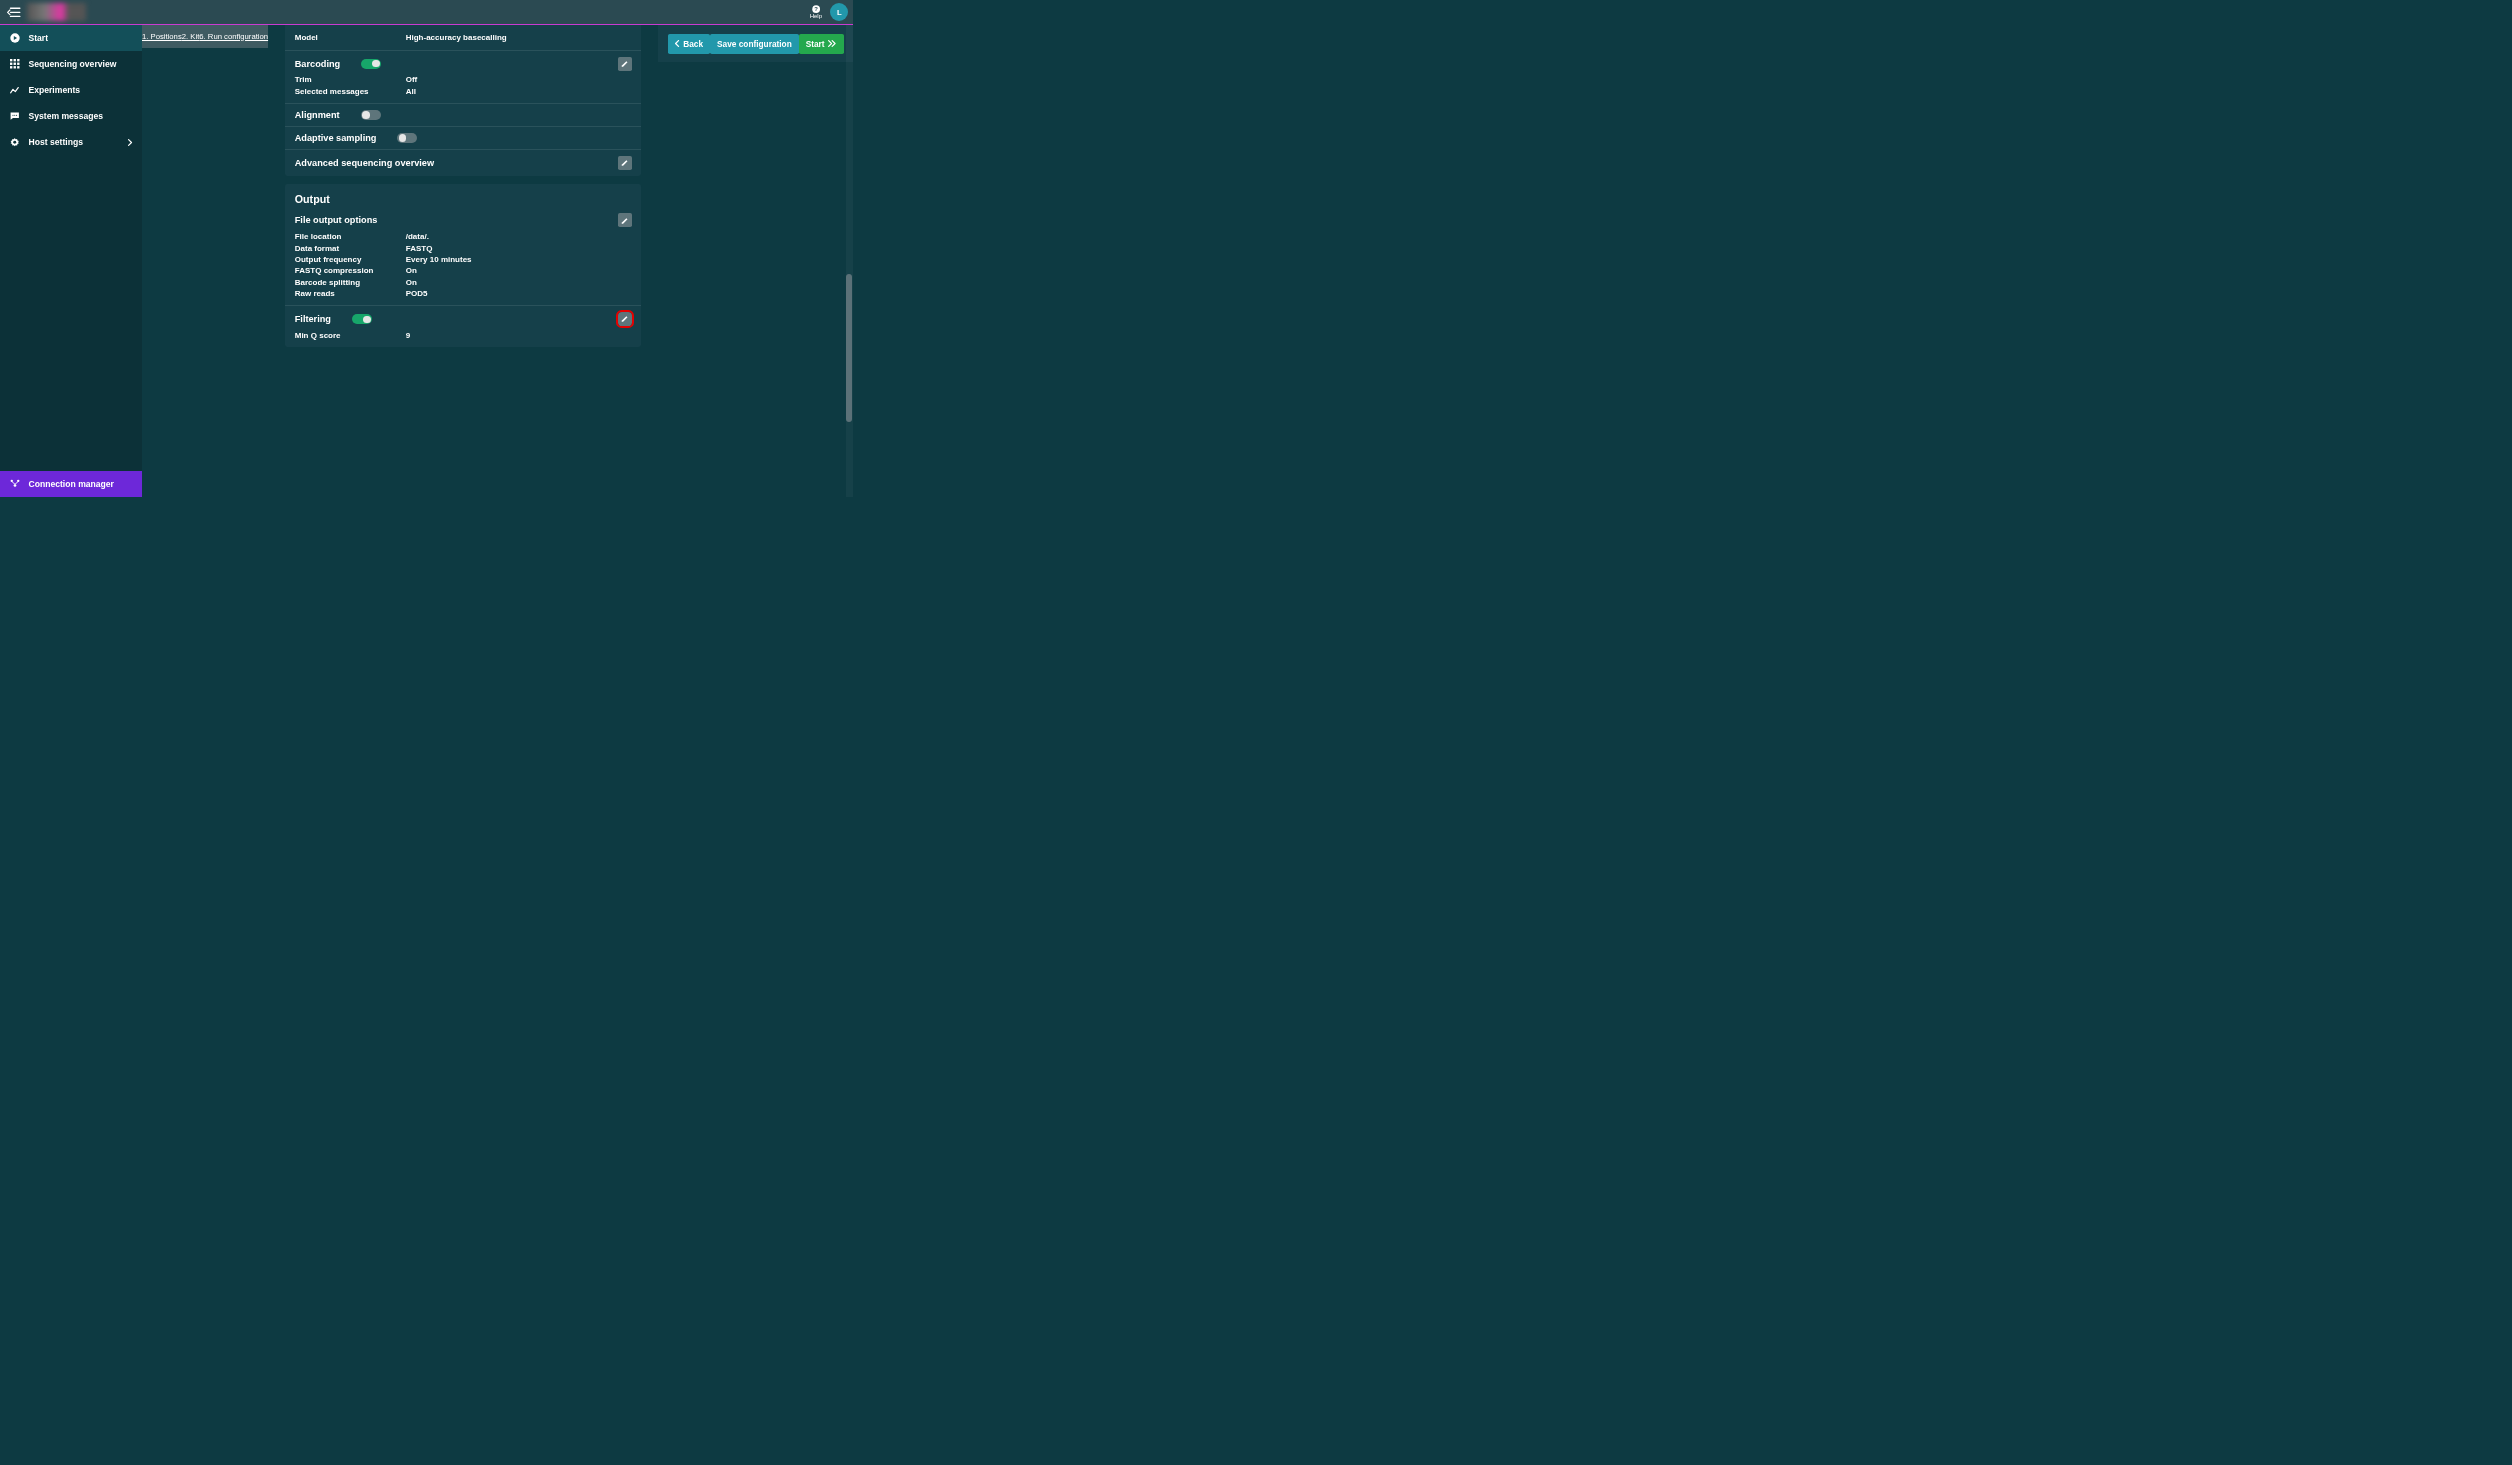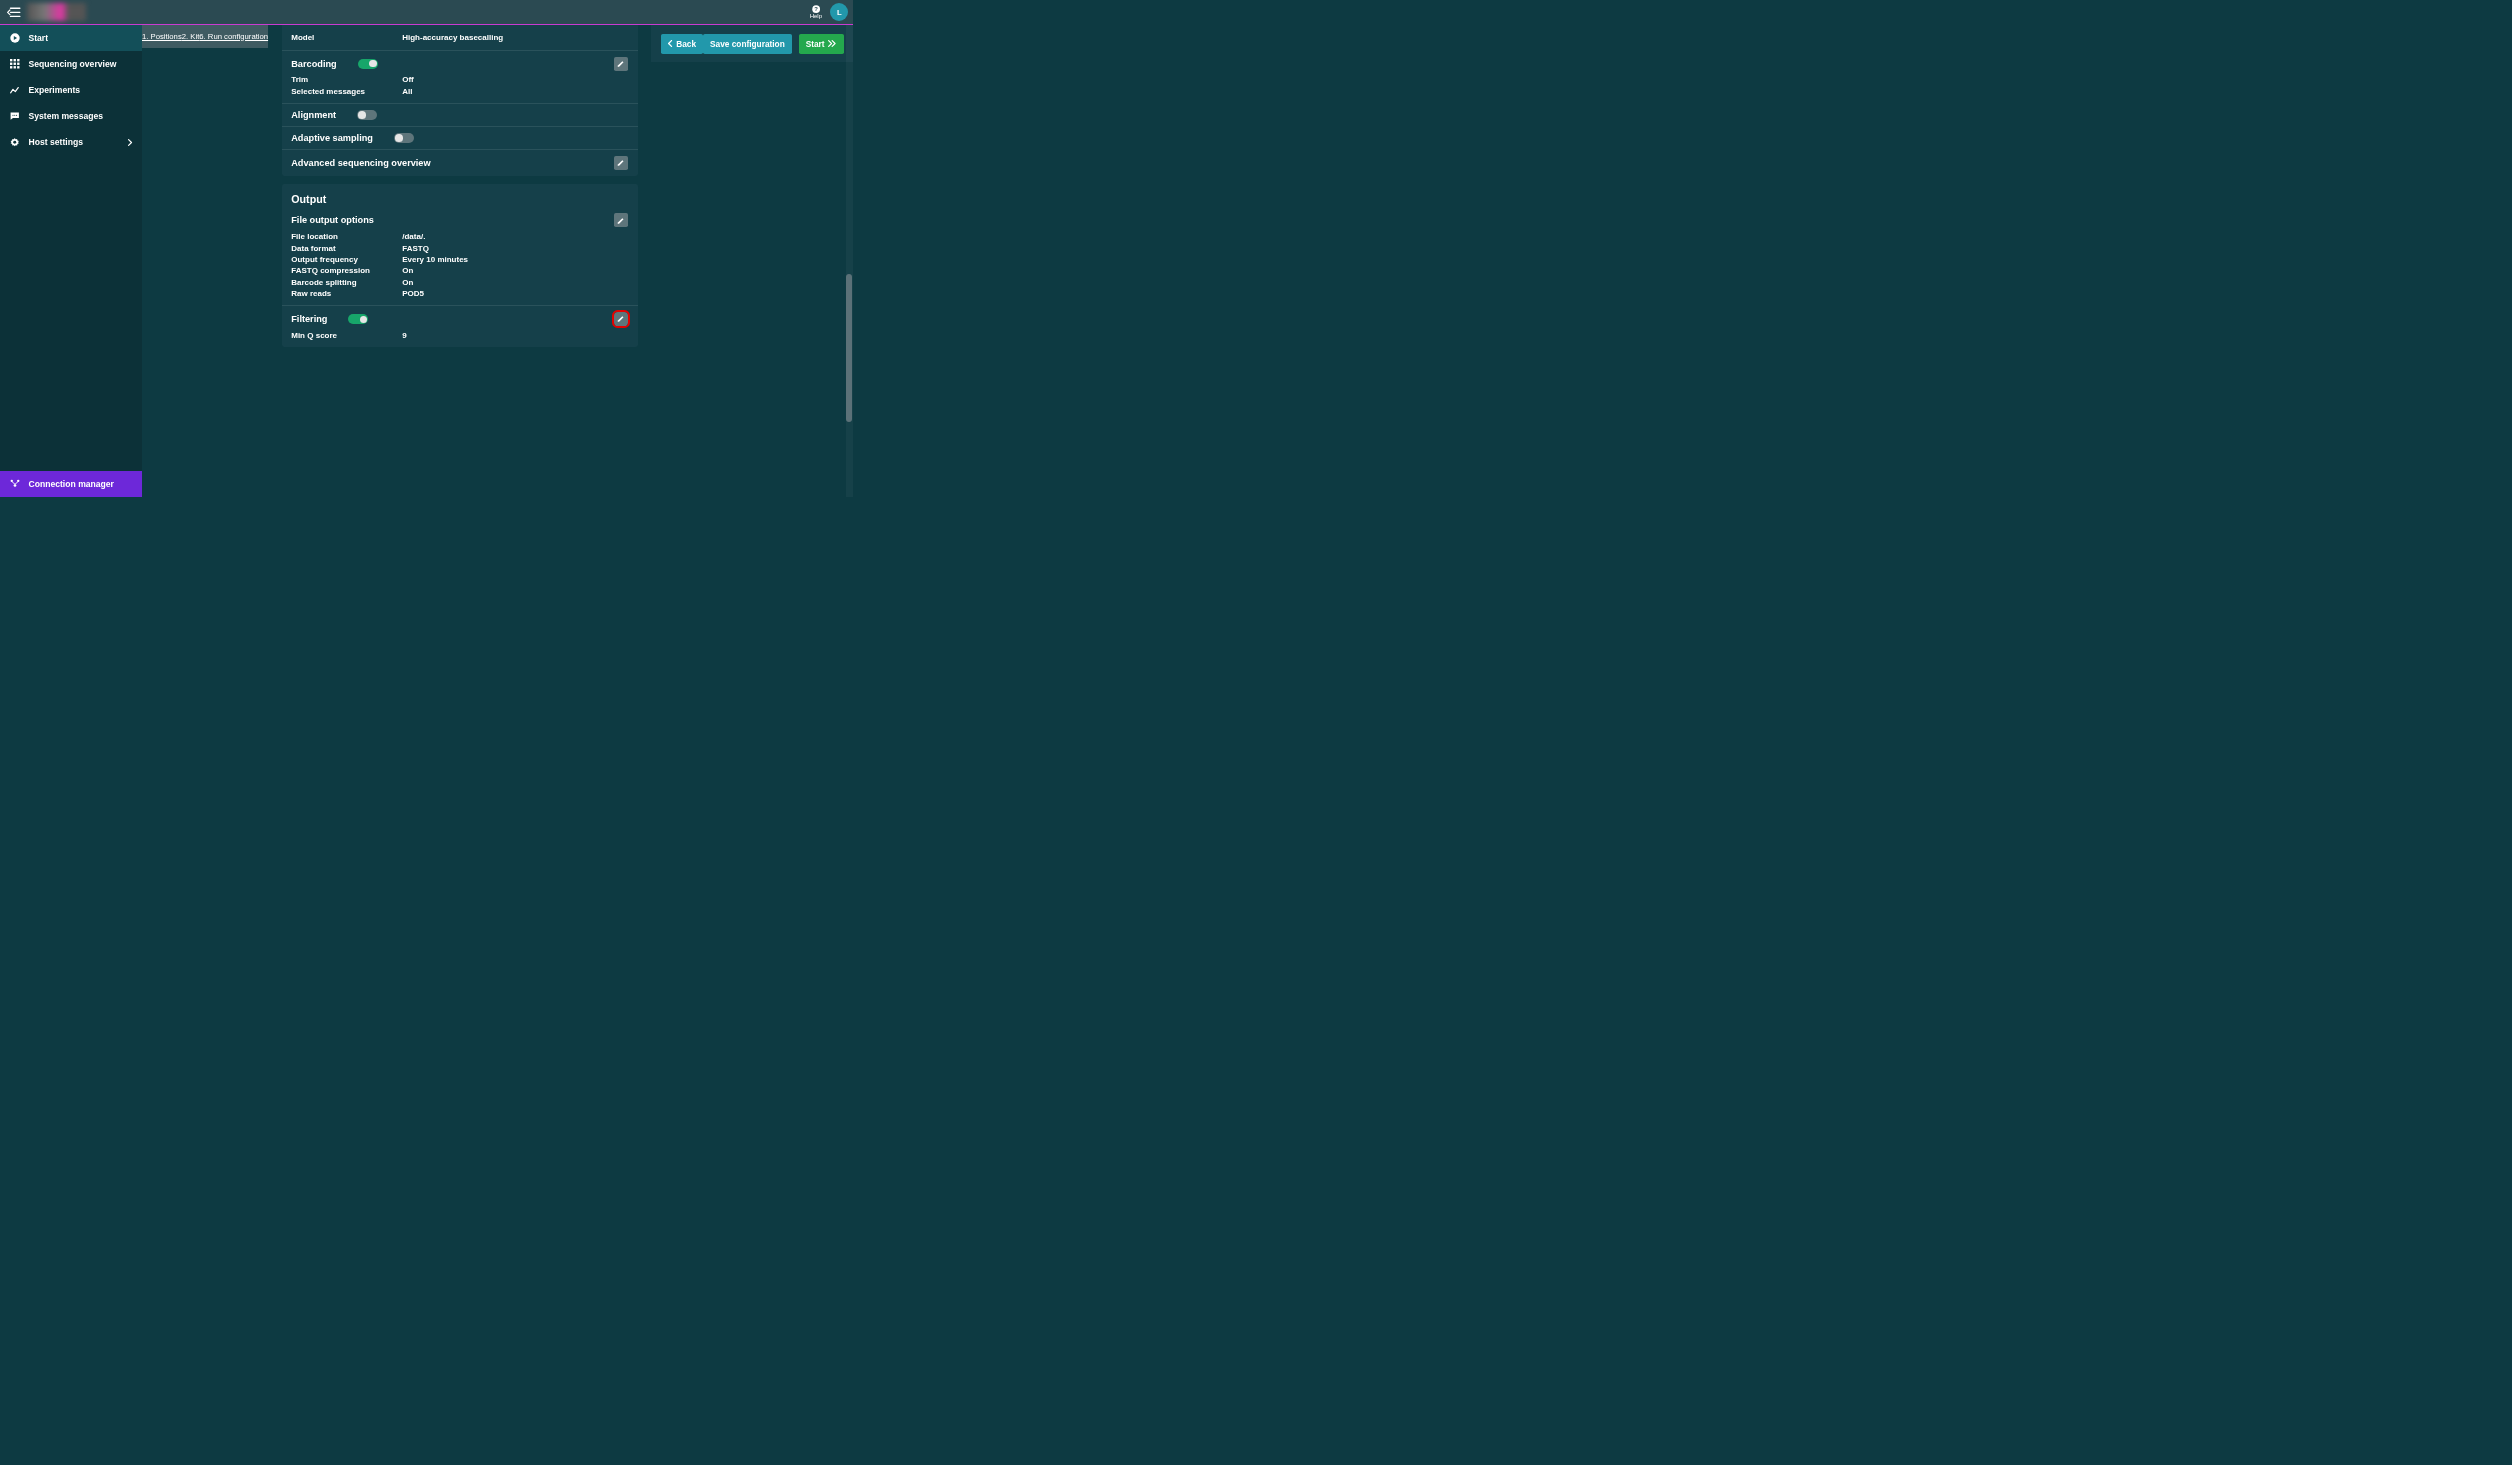--- a/index.html
+++ b/index.html
@@ -152,21 +152,21 @@
   font-weight: 700;
   border: none;
   cursor: pointer;
   display: inline-flex;
   align-items: center;
   gap: 3.6px;
   color: #fff;
 }
 .btn-blue { background: #2298ab; }
 .btn-green { background: #24a84d; }
-.footer-right { display: flex; gap: 7px; }
+.footer-right { display: flex; gap: 0; }
 svg { display: block; }
 .scrollbar-track {
   position: absolute;
   right: 0;
   top: 0;
   width: 7px;
   height: 100%;
   background: rgba(255,255,255,0.04);
 }
 .scrollbar-thumb {

